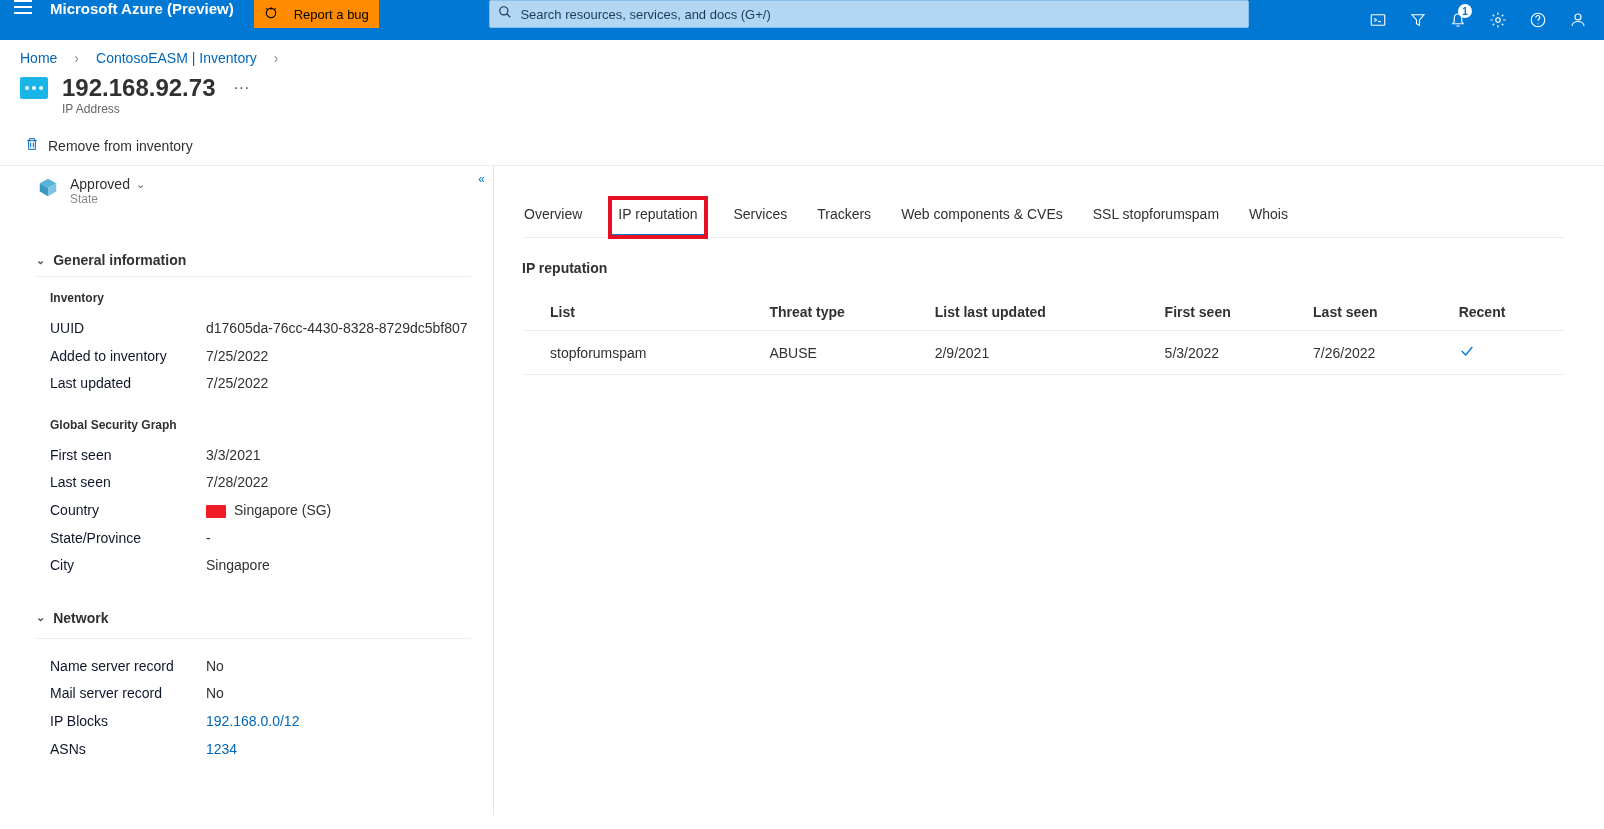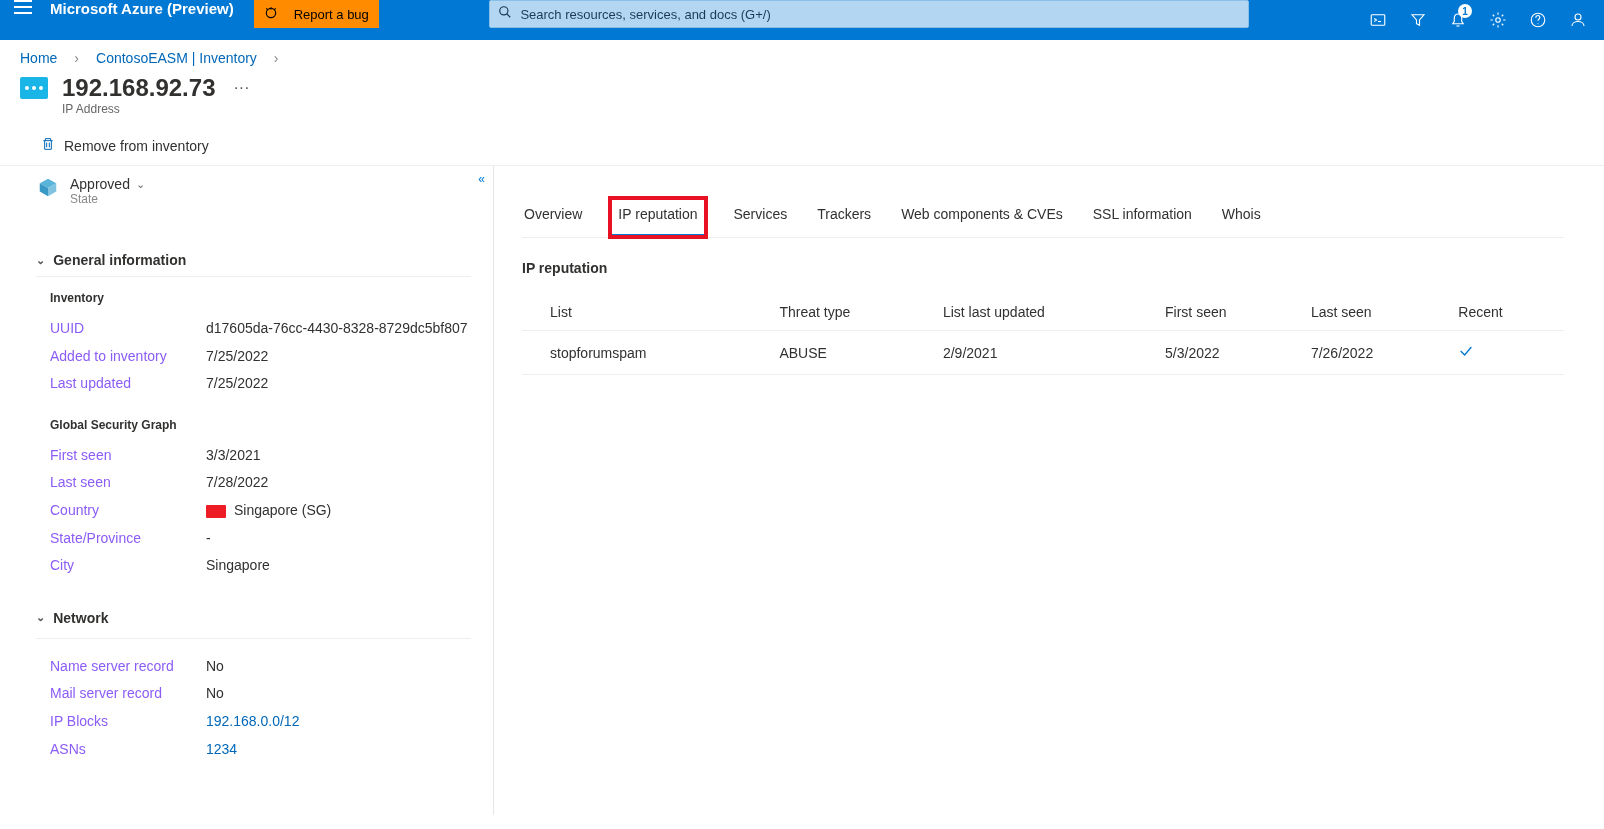--- a/index.html
+++ b/index.html
@@ -45,54 +45,54 @@
   
   .title-row { display:flex; align-items:center; gap:14px; padding: 4px 20px 2px; }
   .title-icon { width:28px; height:22px; background:#19b5e6; border-radius:2px; display:flex; align-items:center; justify-content:center; }
   .title-icon .dots { display:flex; gap:3px; }
   .title-icon .dots span { width:4px; height:4px; background:#fff; border-radius:50%; }
   .title-text h1 { font-size:24px; font-weight:600; }
   .subtitle { font-size:12px; color:#666; padding-left:62px; margin-top:-2px; margin-bottom:12px;}
   .more-dots { font-size:16px; color:#555; cursor:pointer; margin-left:4px;}
 
   
-  .command-bar { padding: 8px 20px 10px 40px; border-bottom:1px solid #eee; display:flex; gap:8px; font-size:14px; }
+  .command-bar { padding: 8px 20px 10px 24px; border-bottom:1px solid #eee; display:flex; gap:8px; font-size:14px; }
   .remove-btn { display:flex; align-items:center; gap:8px; color:#323130; cursor:pointer; }
   .remove-btn svg { stroke:#0067b8; }
 
   
   .content { display:flex; height: calc(100% - 180px); }
   .left-pane { width: 494px; border-right:1px solid #e5e5e5; padding: 10px 22px 20px 36px; overflow-y:auto; position:relative;}
   .collapse-caret { position:absolute; top:6px; right:8px; color:#0078d4; font-size:12px; cursor:pointer; }
   .state-block { display:flex; align-items:flex-start; gap:10px; margin-bottom:36px; }
   .cube-icon { width:24px; display:flex; align-items:center; justify-content:center; }
   .state-label { font-size:14px; display:flex; align-items:center; gap:6px;}
   .state-sub { font-size:12px; color:#888; }
 
   .section-header { display:flex; align-items:center; gap:8px; font-size:14px; font-weight:600; padding:10px 0 8px; border-bottom:1px solid #eee; cursor:pointer; margin-bottom:14px; }
   .section-header .chev { font-size:11px; color:#555; }
   .noborder { border-bottom:none; margin-bottom:4px; }
 
   .subhead { font-weight:600; font-size:12px; margin: 6px 0 10px 14px; }
   .kv-row { display:flex; font-size:14px; padding:4px 0 4px 14px; line-height:1.4;}
-  .kv-row .k { width:156px; color:#8b5cf6; }
+  .kv-row .k { width:156px; color:#0f172a; }
   .kv-row .v { color:#323130; }
   .kv-row .v.link { color:#0067b8; cursor:pointer; }
   .flag { display:inline-block; width:20px; height:13px; background:#ee1c25; margin-right:8px; vertical-align:middle; border-radius:1px;}
 
   
   .right-pane { flex:1; padding: 32px 40px 20px 28px; overflow:auto;}
   .tabs { display:flex; gap:26px; border-bottom:1px solid #eee; font-size:14px; margin-bottom:22px;}
   .tab { padding: 8px 2px 12px; cursor:pointer; color:#323130; }
   .tab.active { border-bottom:3px solid #0078d4; font-weight:400; }
   .tab.highlight-box { outline:4px solid #e81123; outline-offset:-2px; padding-left:8px; padding-right:8px;}
   .panel-title { font-weight:600; font-size:14px; margin-bottom:18px;}
 
   table.rep { width:100%; border-collapse:collapse; font-size:14px;}
-  table.rep th { text-align:left; font-weight:400; padding:10px 8px; border-bottom:1px solid #eee;}
+  table.rep th { text-align:left; font-weight:700; padding:10px 8px; border-bottom:1px solid #eee;}
   table.rep td { padding:12px 8px; border-bottom:1px solid #eee;}
   .check { color:#0078d4; }
 </style>
 </head>
 <body>
 
 <div class="topbar">
   <div class="hamburger">
       <span></span>
       <span></span>
@@ -284,21 +284,21 @@
       </div>
   </div>
 
   <div class="right-pane">
     <div class="tabs">
       <div class="tab">Overview</div>
       <div class="tab active highlight-box">IP reputation</div>
       <div class="tab">Services</div>
       <div class="tab">Trackers</div>
       <div class="tab">Web components &amp; CVEs</div>
-      <div class="tab">SSL information</div>
+      <div class="tab">SSL stopforumspam</div>
       <div class="tab">Whois</div>
     </div>
 
     <div class="panel-title">IP reputation</div>
 
     <table class="rep">
       <thead>
         <tr>
           <th style="padding-left:28px;">List</th>
           <th>Threat type</th>

